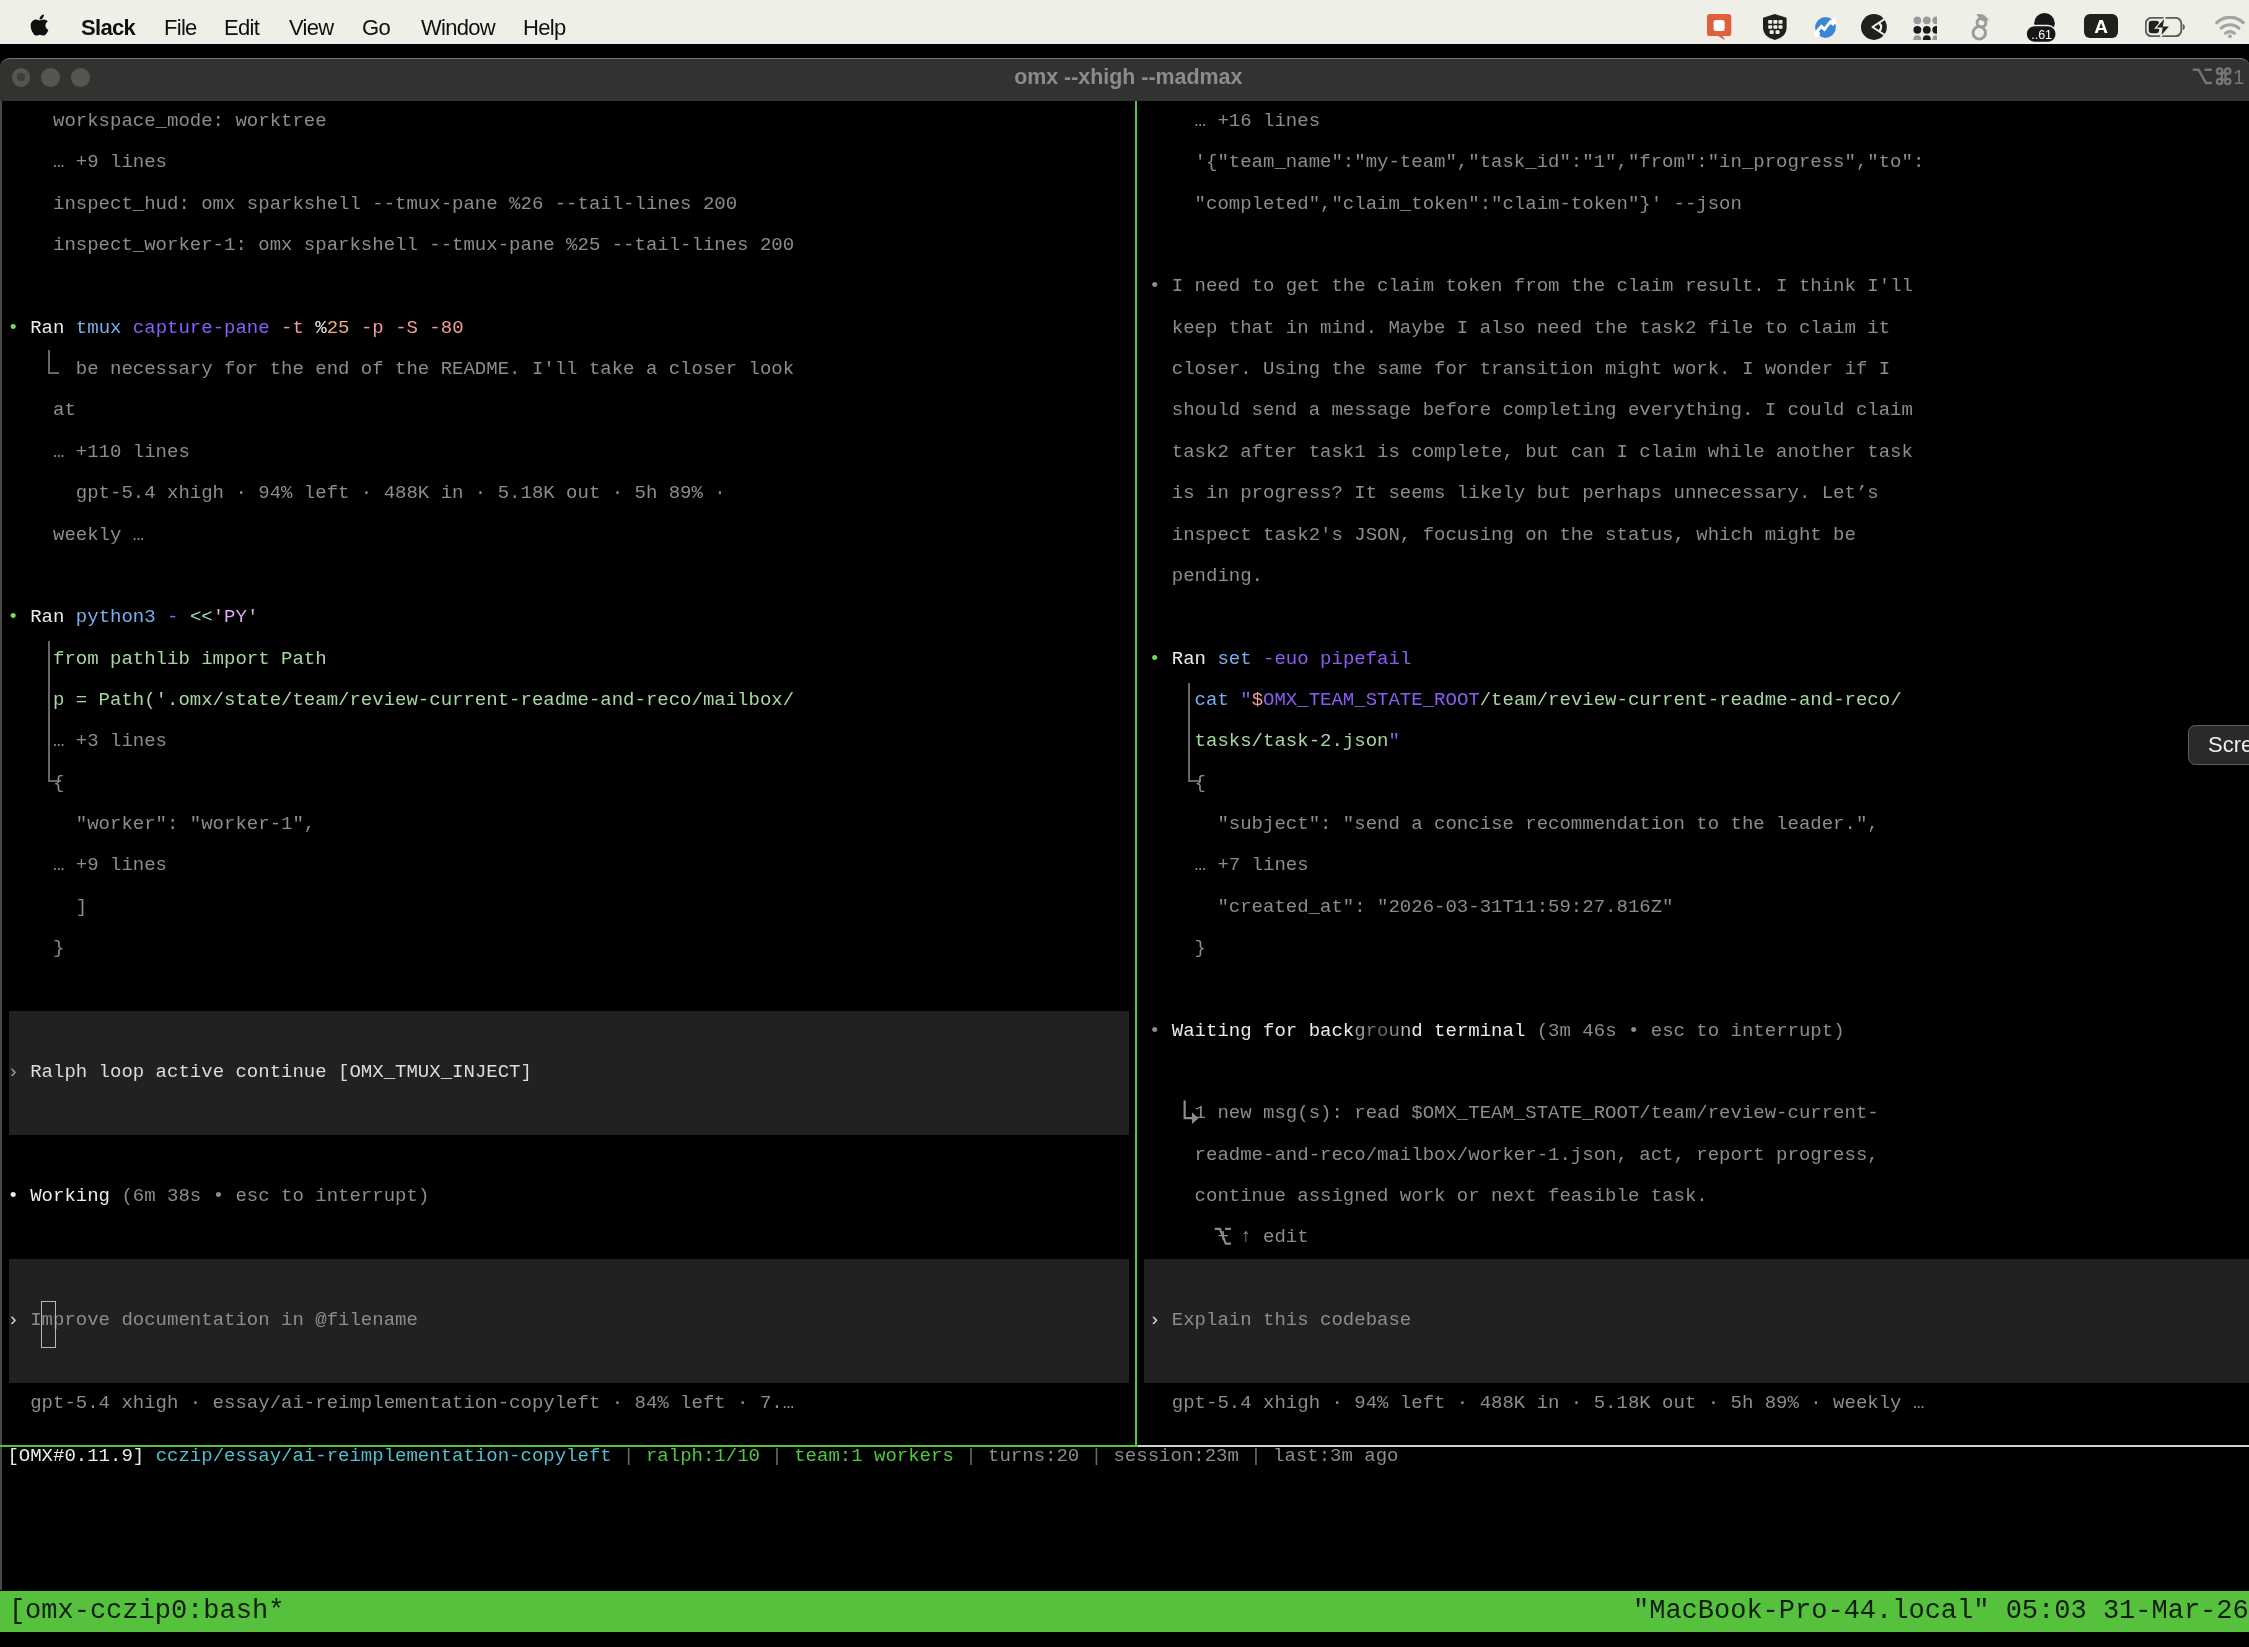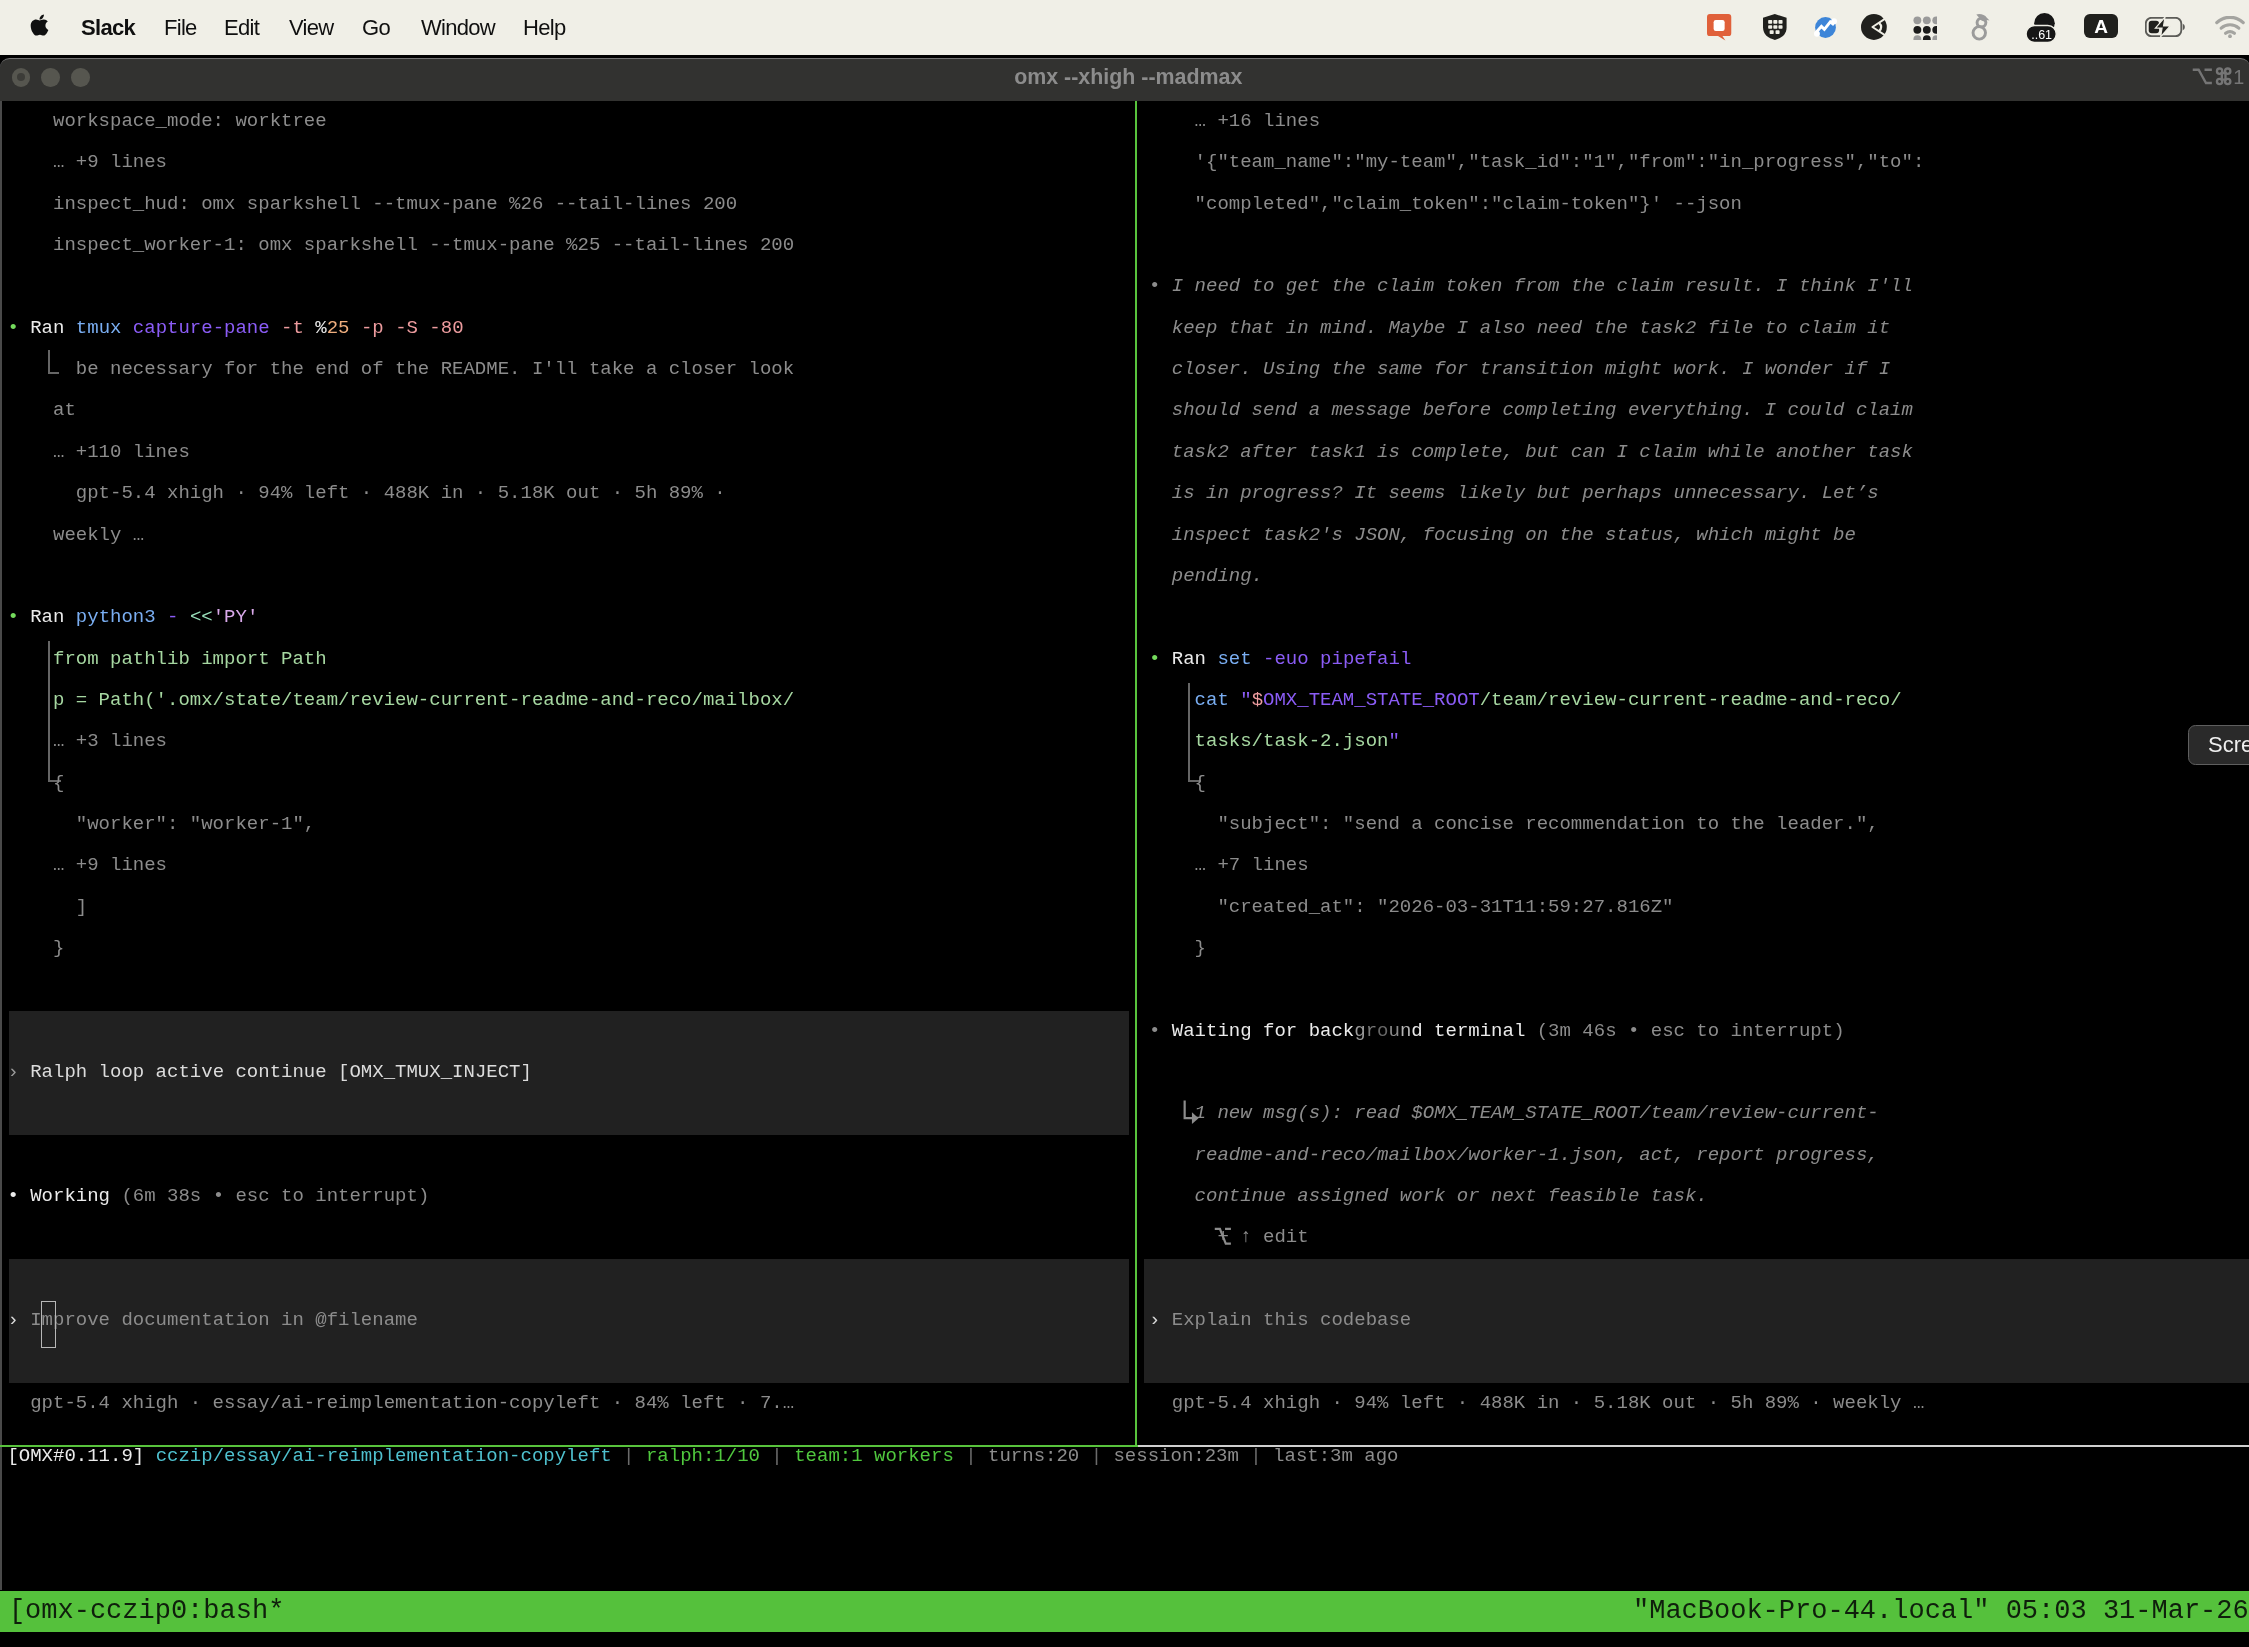--- a/index.html
+++ b/index.html
@@ -1,32 +1,32 @@
 <!DOCTYPE html>
 <html style="font-size:11.8px"><head><meta charset="utf-8"><style>
 *{margin:0;padding:0;box-sizing:border-box}
 html,body{width:2250px;height:1648px;background:#000;overflow:hidden;position:relative;font-family:"Liberation Mono",monospace}
-#menu{position:absolute;left:0;top:0;width:2250px;height:55px;background:#F0EFE7;z-index:5}
+#menu{position:absolute;left:0;top:0;width:2250px;height:44px;background:#F0EFE7;z-index:5}
 .mi{position:absolute;top:0;height:55px;line-height:55px;font-family:"Liberation Sans",sans-serif;font-size:22px;letter-spacing:-0.7px;color:#101010}
 #win{position:absolute;left:0;top:58px;width:2250px;height:1590px;background:#000;border-radius:9.6px;z-index:1}
 #tb{position:absolute;left:0;top:58px;width:2250px;height:43px;background:#323230;border-top:1.5px solid #747474;border-radius:9.6px 9.6px 0 0;z-index:2}
 .tl{position:absolute;width:18.5px;height:18.5px;border-radius:50%;background:#56564f;top:68px;z-index:3}
 #title{position:absolute;left:0;top:58px;width:2250px;text-align:center;text-indent:6.6px;line-height:39px;font-family:"Liberation Sans",sans-serif;font-size:21.4px;font-weight:bold;color:#8c8c8c;z-index:3}
 .t{position:absolute;white-space:pre;font-family:"Liberation Mono",monospace;font-size:19px;line-height:41px;color:#8C8C8C;z-index:4}
 .w{color:#EBEBEB;font-weight:normal}
 .wn{color:#EBEBEB}
 .bl{color:#7AAEF2}
 .lv{color:#8b5cf6}
 .sa{color:#EC9B9E}
 .or{color:#EFAE7E}
 .mg{color:#D9A9EA}
 .mint{color:#9CE3BE}
 .gr{color:#A6D7A1}
 .gb{color:#74DB5C}
-.it{font-style:italic}
+.it{}
 .bw{color:#DCDCDC}
 .ar{color:#D8D8D8}
 .cy{color:#4FC0CE}
 .gn{color:#50C83E}
 .sp{color:#6b6b6b}
 .box{position:absolute;background:#212121;z-index:2}
 .ln{position:absolute;background:#666;z-index:3}
 #vdiv{position:absolute;left:1135px;top:101px;width:2.2px;height:1346px;background:#58C33C;z-index:3}
 #hdiv{position:absolute;left:0;top:1445px;width:1138px;height:2.2px;background:#58C33C;z-index:3}
 #hdiv2{position:absolute;left:1138px;top:1445px;width:1112px;height:2.2px;background:#CFCFCF;z-index:3}

